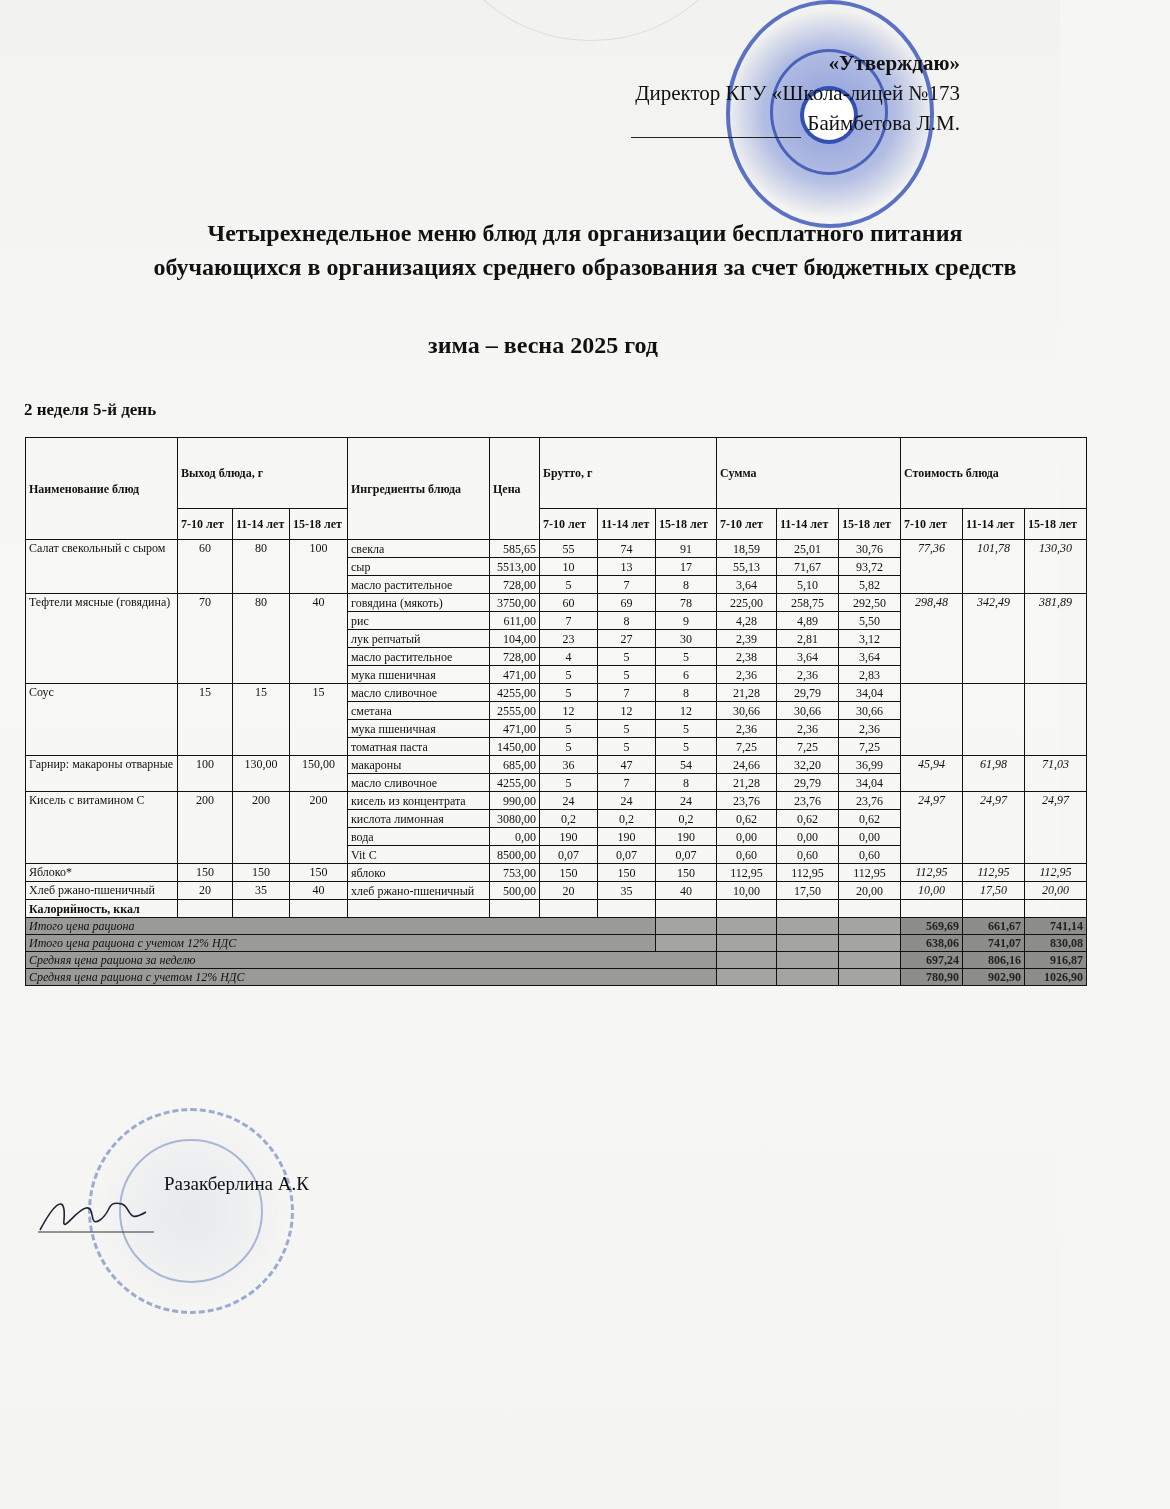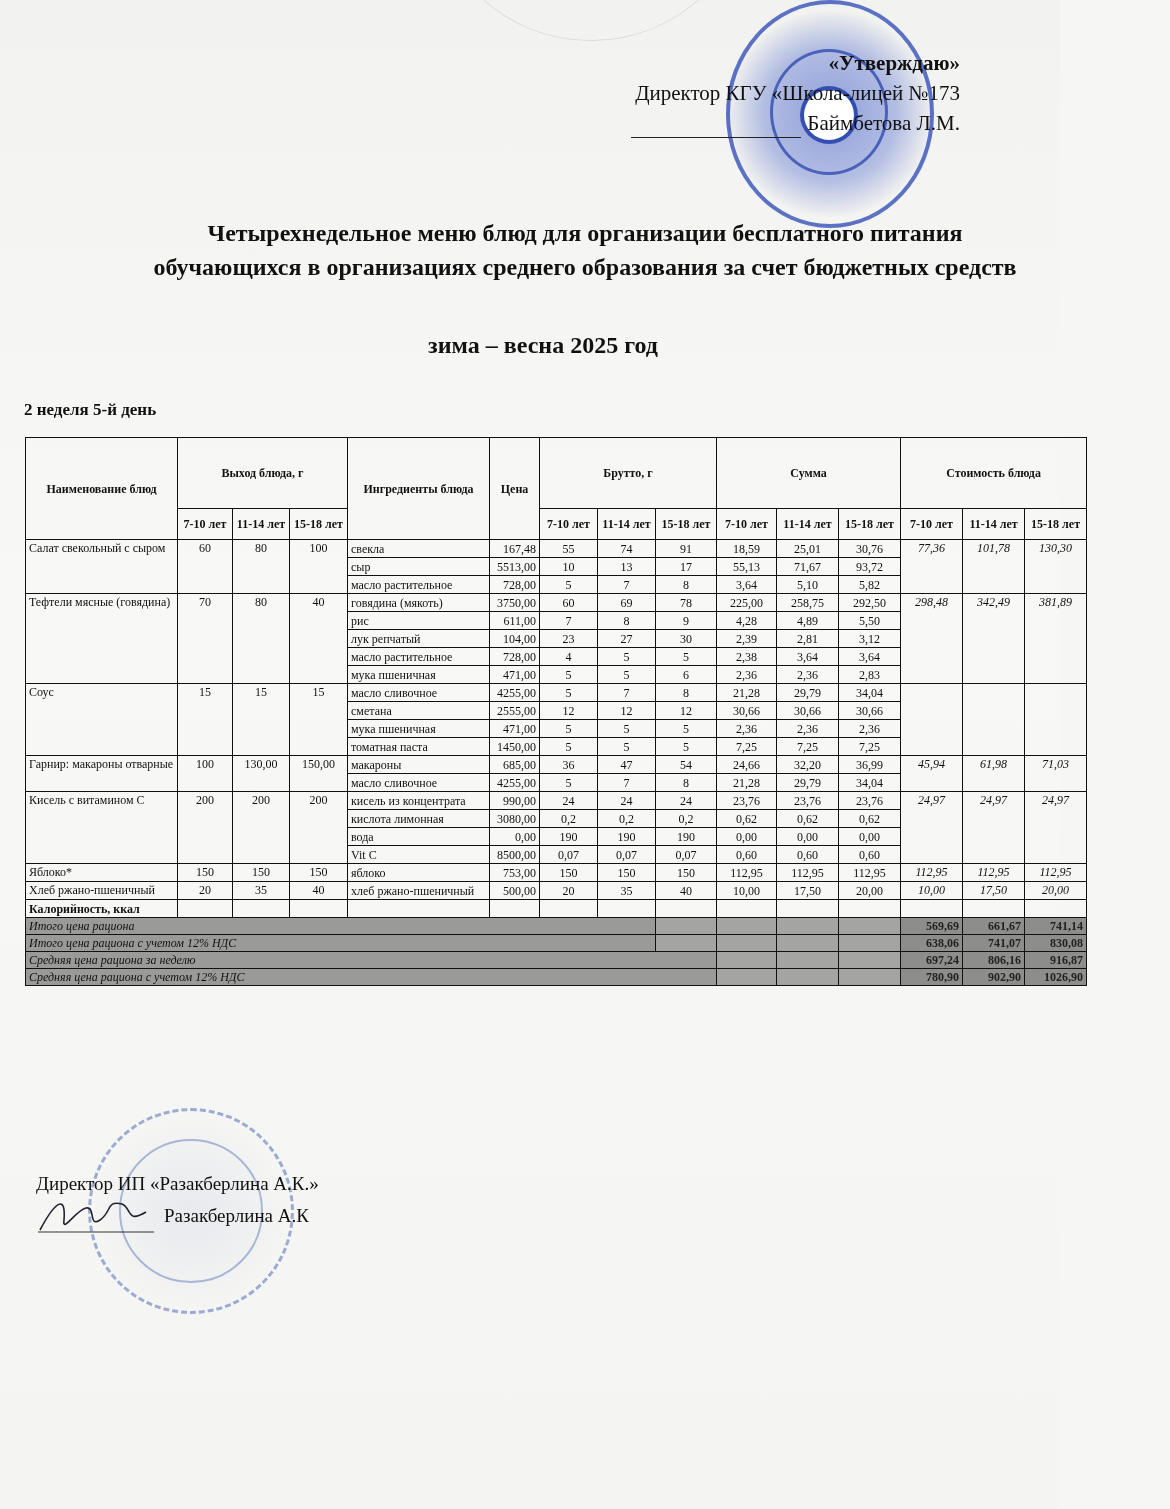--- a/index.html
+++ b/index.html
@@ -32,21 +32,21 @@
     border: 2px solid rgba(80,110,180,.45); }
 
   .title { position: absolute; left: 0; width: 1170px; text-align: center; font-weight: bold; font-size: 24px; line-height: 34px; }
   .title1 { top: 216px; }
   .title2 { top: 250px; }
   .season { position: absolute; left: 0; width: 1086px; top: 332px; text-align: center; font-weight: bold; font-size: 24px; }
   .day { position: absolute; left: 24px; top: 400px; font-weight: bold; font-size: 17px; }
 
   table.menu { position: absolute; left: 25px; top: 437px; width: 1062px; border-collapse: collapse; font-size: 12px; table-layout: fixed; }
   table.menu td, table.menu th { border: 1.5px solid #111; padding: 0 3px; height: 17px; line-height: 16px; white-space: nowrap; overflow: hidden; }
-  table.menu th { font-weight: bold; text-align: center; font-size: 12px; }
+  table.menu th { font-weight: bold; text-align: left; font-size: 12px; }
   table.menu th.h1 { height: 70px; }
   table.menu th.h2 { height: 30px; }
   td.c { text-align: center; }
   td.r { text-align: right; }
   td.top { vertical-align: top; }
   td.cost { text-align: center; vertical-align: top; font-style: italic; }
   tr.gray td { background: #9a9a98; font-style: italic; height: 16px; }
   tr.gray td.val { background: #8d8d8b; font-style: normal; text-align: right; font-weight: bold; color: #222; }
   tr.gray td.blank { background: #a4a4a2; }
   td.bold { font-weight: bold; }
@@ -120,21 +120,21 @@
           <th class="h2">15-18 лет</th>
         </tr>
       </thead>
     <tbody id="tbody">
         <tr>
           <td class="top" rowspan="3">Салат свекольный с сыром</td>
           <td class="c top" rowspan="3">60</td>
           <td class="c top" rowspan="3">80</td>
           <td class="c top" rowspan="3">100</td>
           <td>свекла</td>
-          <td class="r">167,48</td>
+          <td class="r">585,65</td>
           <td class="c">55</td>
           <td class="c">74</td>
           <td class="c">91</td>
           <td class="c">18,59</td>
           <td class="c">25,01</td>
           <td class="c">30,76</td>
           <td class="cost" rowspan="3">77,36</td>
           <td class="cost" rowspan="3">101,78</td>
           <td class="cost" rowspan="3">130,30</td>
         </tr>
@@ -431,16 +431,15 @@
   <div class="stamp stamp-ip">
     <div class="inner"></div>
   </div>
 
   <svg class="signature" viewBox="0 0 120 46">
     <path d="M4 40 C20 10, 30 5, 28 30 C26 44, 40 20, 50 18 C60 16, 52 38, 64 30 C76 22, 70 10, 86 14 C96 18, 90 34, 110 22" fill="none" stroke="#223" stroke-width="1.6"></path>
     <line x1="2" y1="42" x2="118" y2="42" stroke="#333" stroke-width="1"></line>
   </svg>
 
   <div class="signer">
-    <div>Директор ИП «Разакберлина А.К.»</div>
     <div class="line2">Разакберлина А.К</div>
   </div>
 </div>
 
 </body></html>

